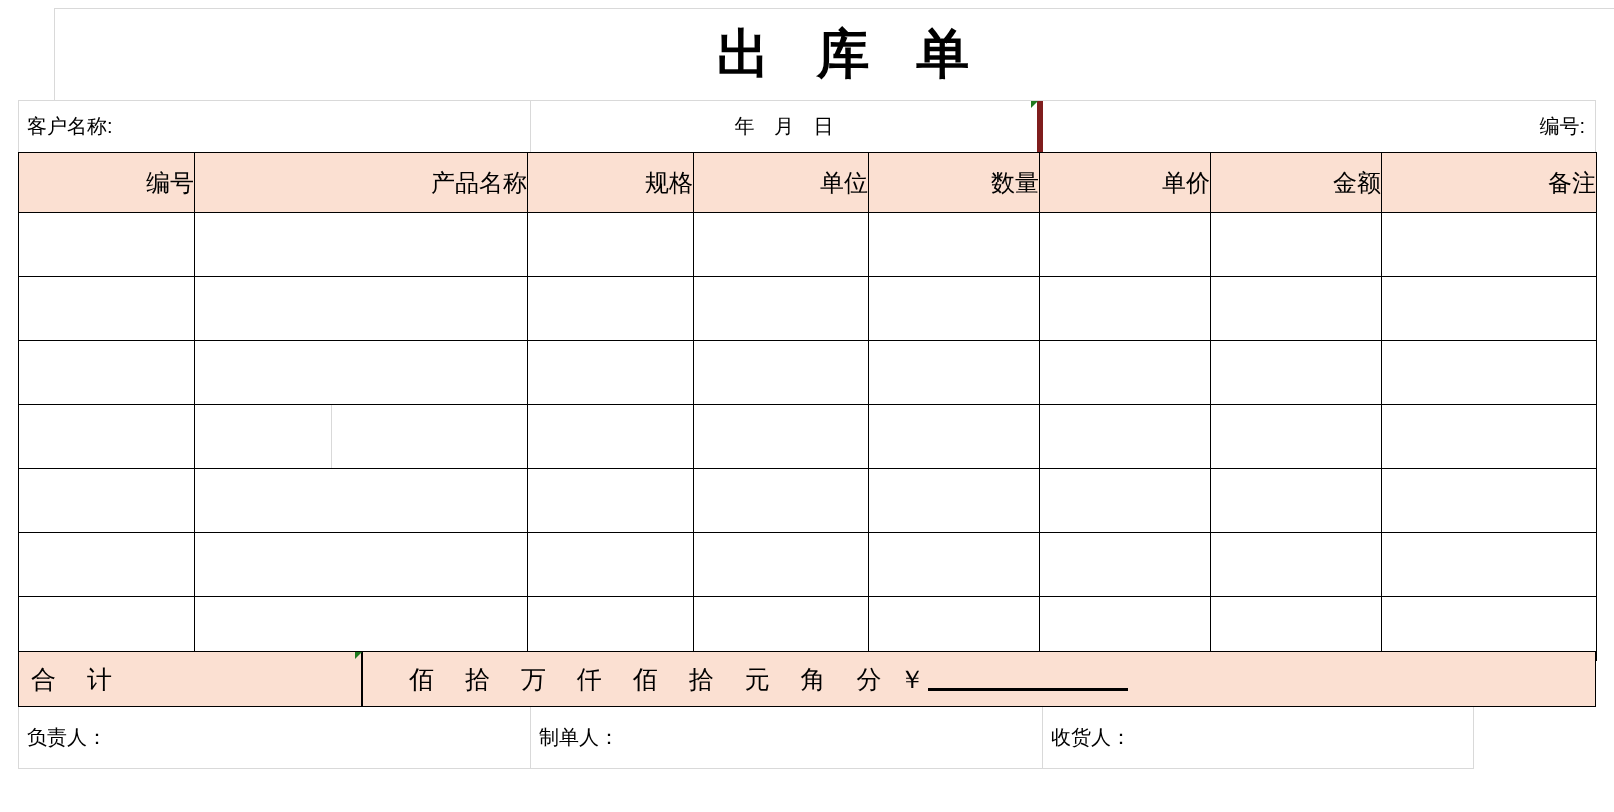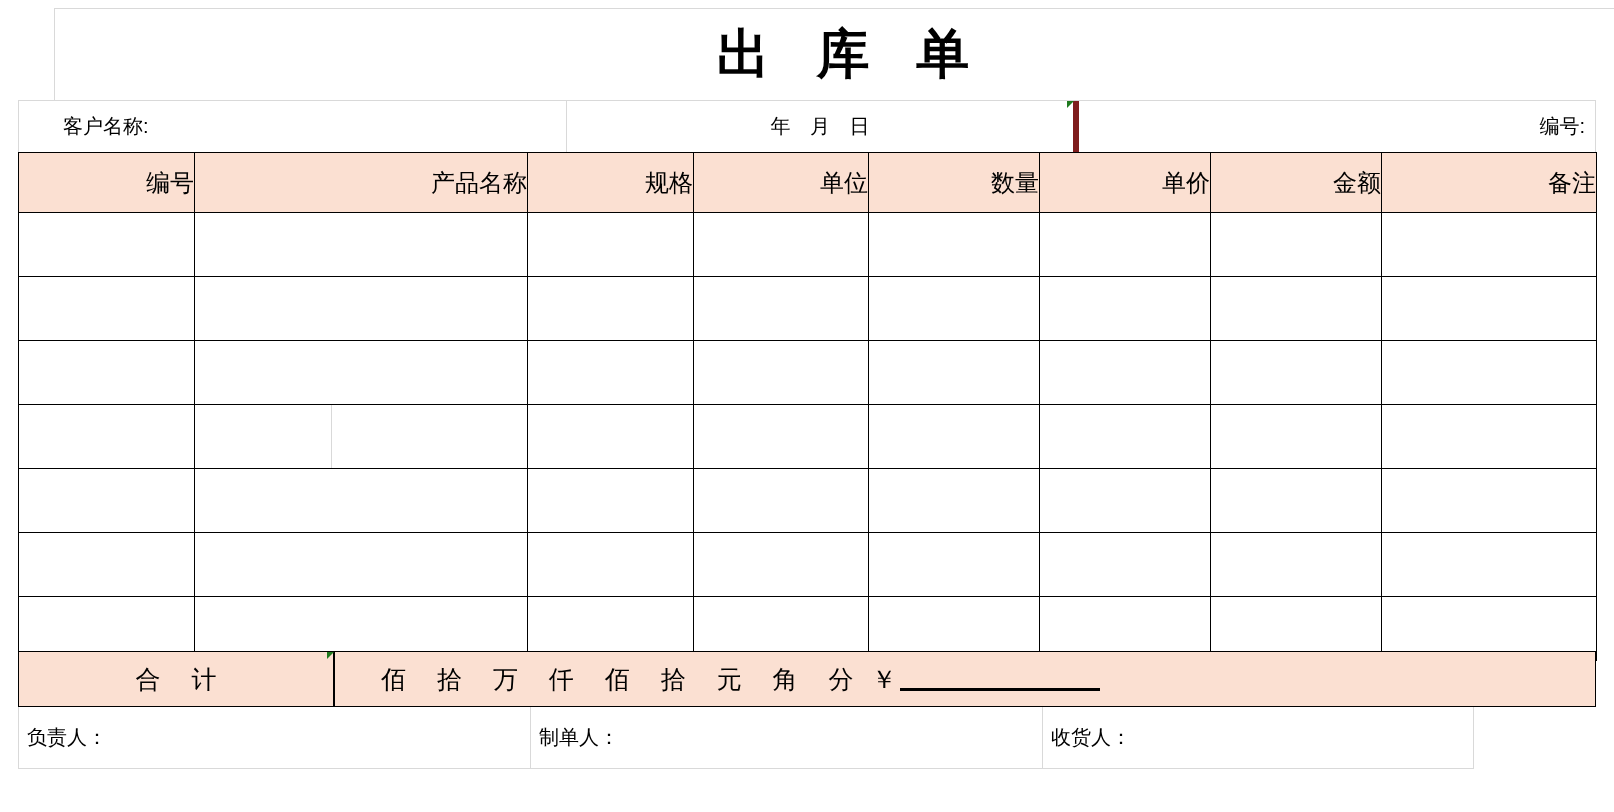--- a/index.html
+++ b/index.html
@@ -51,21 +51,20 @@
     position: absolute;
     left: 18px;
     top: 100px;
     width: 1578px;
     height: 52px;
     box-sizing: border-box;
     border: 1px solid #d9d9d9;
     border-bottom: none;
     display: flex;
     background: #ffffff;
-    padding-left: 36px;
   }
   .info-cell {
     box-sizing: border-box;
     display: flex;
     align-items: center;
     font-size: 20px;
     height: 100%;
     position: relative;
   }
   .info-customer {
@@ -143,26 +142,25 @@
     left: 18px;
     top: 651px;
     width: 1578px;
     height: 56px;
     box-sizing: border-box;
     display: flex;
     background: #fbe0d2;
     border: 1px solid #000000;
   }
   .total-label {
-    width: 316px;
+    width: 344px;
     box-sizing: border-box;
     border-right: 2px solid #000000;
     display: flex;
     align-items: center;
-    justify-content: center;
     font-size: 25px;
     letter-spacing: 12px;
     text-indent: 12px;
     position: relative;
   }
   .marker-total {
     top: 0;
     right: -1px;
   }
   .total-amount {

